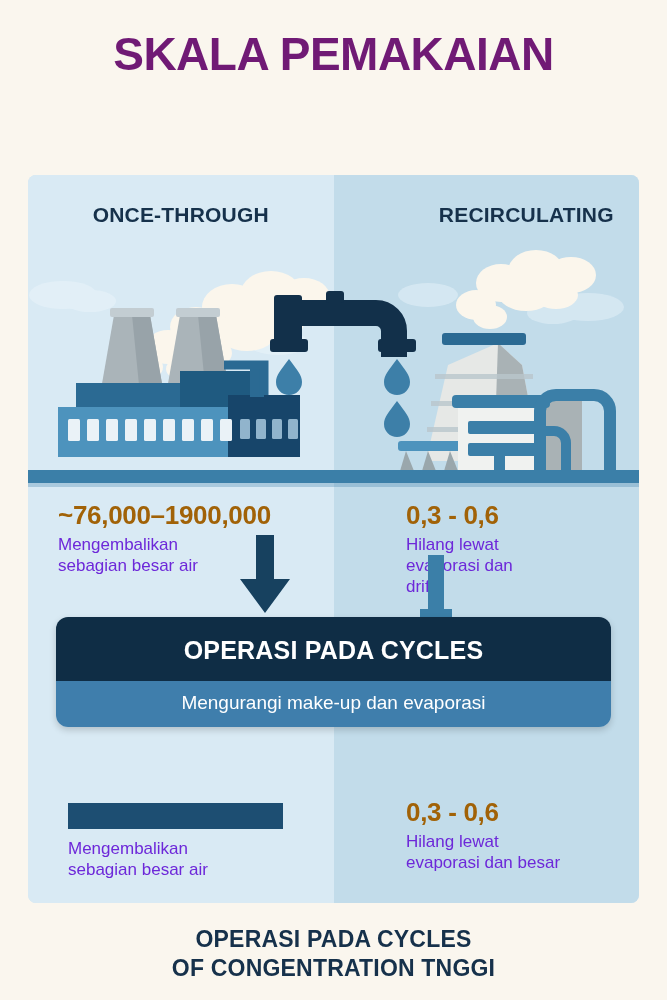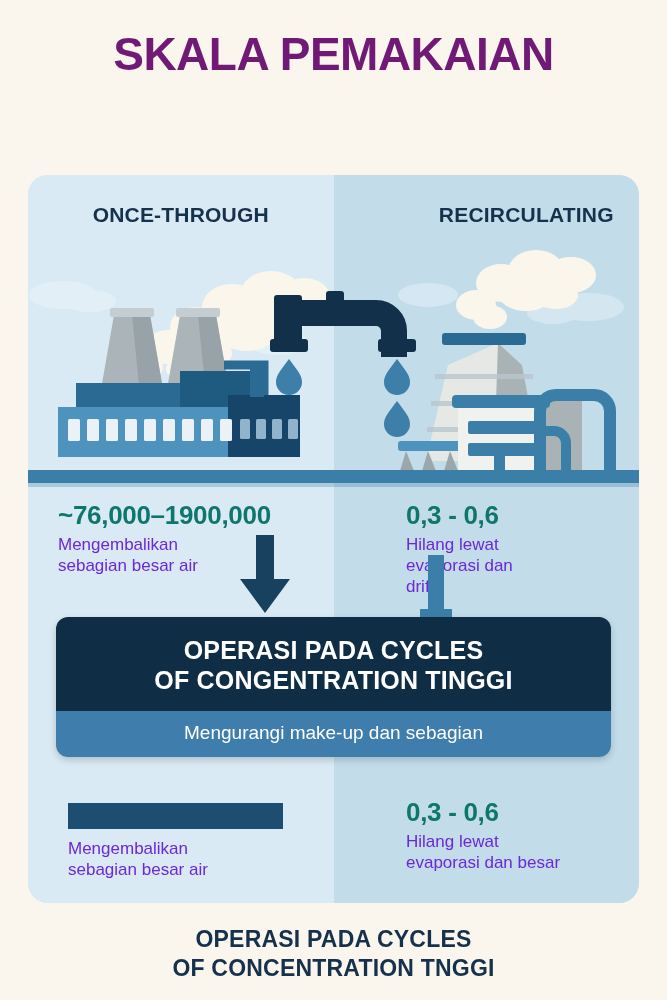--- a/index.html
+++ b/index.html
@@ -33,21 +33,21 @@
     text-transform: uppercase;
   }
 
   
   .panel {
     position: absolute;
     left: 28px;
     top: 175px;
     width: 611px;
     height: 728px;
-    border-radius: 20px;
+    border-radius: 8px;
     overflow: hidden;
     background: #d3e6f1;
   }
   .panel-col-left {
     position: absolute;
     left: 0; top: 0;
     width: 50%; height: 100%;
     background: #d9eaf4;
   }
   .panel-col-right {
@@ -98,21 +98,21 @@
     background: rgba(59,127,168,0.30);
   }
 
   
   .stat {
     position: absolute;
   }
   .stat-value {
     font-weight: bold;
     font-size: 26px;
-    color: #0f766e;
+    color: #a16207;
     letter-spacing: -0.3px;
     white-space: nowrap;
   }
   .stat-caption {
     font-size: 17px;
     line-height: 21px;
     color: #6d28d9;
     margin-top: 3px;
   }
   .stat-a-left  { left: 30px;  top: 325px; }
@@ -355,23 +355,22 @@
   <div class="mini-bar">
     <svg width="40" height="62" viewBox="0 0 40 62" xmlns="http://www.w3.org/2000/svg">
       <rect x="12" y="0" width="16" height="54" fill="#3b7fa8"></rect>
       <rect x="4" y="54" width="32" height="8" fill="#3b7fa8"></rect>
     </svg>
   </div>
 
   <div class="callout">
     <div class="callout-head">
       <div class="callout-head-line">OPERASI PADA CYCLES</div>
-      <div class="callout-head-line">OF CONGENTRATION TINGGI</div>
-    </div>
-    <div class="callout-sub">Mengurangi make-up dan sebagian</div>
+    </div>
+    <div class="callout-sub">Mengurangi make-up dan evaporasi</div>
   </div>
 
   <div class="wide-bar"></div>
 
   <div class="stat stat-b-left">
     <div class="stat-caption">
       <div>Mengembalikan</div>
       <div>sebagian besar air</div>
     </div>
   </div>
@@ -381,14 +380,14 @@
     <div class="stat-caption">
       <div>Hilang lewat</div>
       <div>evaporasi dan besar</div>
     </div>
   </div>
 
 </div>
 
 <div class="footer">
   <div class="footer-line">OPERASI PADA CYCLES</div>
-  <div class="footer-line">OF CONCENTRATION TNGGI</div>
+  <div class="footer-line">OF CONGENTRATION TNGGI</div>
 </div>
 
 </body></html>

